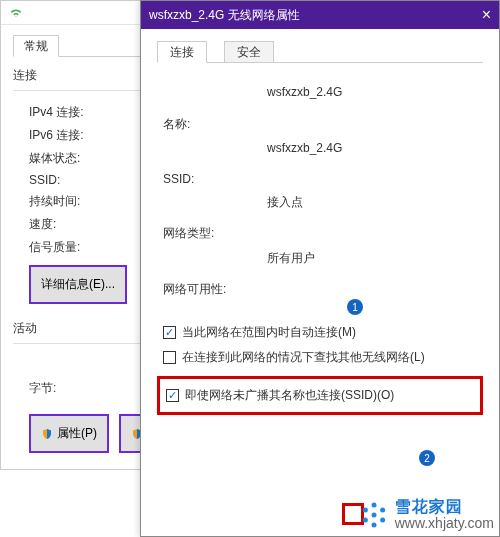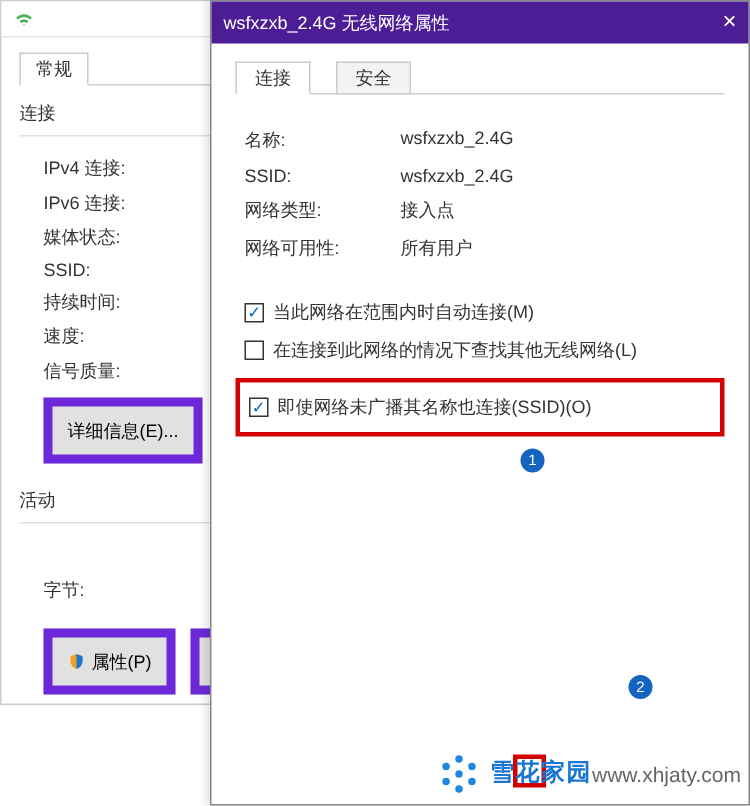--- a/index.html
+++ b/index.html
@@ -10,47 +10,47 @@
   .wlan-title { height: 24px; line-height: 24px; padding: 0 8px; background: #fff; border-bottom: 1px solid #e5e5e5; display: flex; align-items: center; gap: 6px; }
   .wifi-icon svg { width: 14px; height: 14px; display: block; }
   .wlan-body { padding: 10px 12px 12px 12px; }
   .tabset { position: relative; height: 22px; border-bottom: 1px solid #ccc; margin-bottom: 10px; }
   .tab { position: absolute; top: 0; left: 0; height: 22px; line-height: 20px; padding: 0 10px; border: 1px solid #ccc; border-bottom: 1px solid #fff; background: #fff; }
   .group-label { margin: 6px 0 6px 0; }
   .prop-row { display: flex; padding: 3px 0 3px 16px; }
   .prop-label { flex: 0 0 90px; }
   .prop-val { flex: 1; }
   .btn-row { display: flex; gap: 10px; padding: 6px 0 10px 16px; }
-  .win-btn { height: 39px; padding: 16px 10px; border: 6px solid #6d28d9; background: #e1e1e1; font-size: 12px; cursor: default; display: flex; align-items: center; gap: 4px; }
+  .win-btn { height: 39px; padding: 16px 10px; border: 2px solid #6d28d9; background: #e1e1e1; font-size: 12px; cursor: default; display: flex; align-items: center; gap: 4px; }
   .shield { display:inline-block; }
   .shield svg { width:12px; height:12px; display:block; }
   .sep { border: none; border-top: 1px solid #e0e0e0; margin: 4px 0 10px 0; }
 
   
   .prop-dialog { position: absolute; left: 140px; top: 0; width: 360px; height: 537px; border: 1px solid #888; background: #fff; box-shadow: -2px 0 6px rgba(0,0,0,0.15); }
   .dlg-title { height: 28px; background: #4c1d95; color: #fff; display: flex; align-items: center; padding: 0 8px; }
   .dlg-title-text { flex: 1; }
   .dlg-close { color:#fff; font-size:16px; }
   .dlg-body { padding: 12px 16px; }
   .dlg-tabset { position: relative; height: 22px; border-bottom: 1px solid #ccc; margin-bottom: 18px; }
   .dlg-tab { position: absolute; top:0; height:22px; line-height:20px; padding:0 12px; border:1px solid #ccc; border-bottom:1px solid #fff; background:#fff; }
   .dlg-tab.sec { left: 67px; border-bottom:1px solid #ccc; background:#f3f3f3; }
   .info-row { display:flex; padding: 4px 0; }
-  .info-label { flex: 0 0 110px; padding-left: 6px; }
+  .info-label { flex: 0 0 110px; padding-left: 6px; margin-top: 31px; }
   .info-val { flex:1; }
   .chk-row { display:flex; align-items:center; gap:6px; padding: 4px 0 4px 6px; }
   .chk { width:13px; height:13px; border:1px solid #333; display:flex; align-items:center; justify-content:center; font-size:11px; color:#0066cc; }
   .red-frame { border: 3px solid #d40000; padding: 4px 6px; margin-top: 6px; }
   .step-badge { width:16px; height:16px; border-radius:50%; background:#1565c0; color:#fff; font-size:10px; display:flex; align-items:center; justify-content:center; position:absolute; }
 
   
   .red-sq { position:absolute; right:136px; bottom:12px; width:22px; height:22px; border:3px solid #d40000; background:#fff; }
   .watermark { position:absolute; right:6px; bottom:6px; display:flex; align-items:center; gap:6px; }
   .wm-logo svg { width:30px; height:30px; display:block; }
-  .wm-text { display:flex; line-height:1.1;align-items:flex-end; }
+  .wm-text { display:flex; flex-direction:column; line-height:1.1; }
   .wm-text .cn { font-size:16px; font-weight:700; color:#1976d2; letter-spacing:1px; }
   .wm-text .url { font-size:14px; color:#666; }
 </style>
 </head>
 <body>
 
 <div class="wlan-window">
   <div class="wlan-title">
     <span class="wifi-icon">
       <svg viewBox="0 0 24 24">

